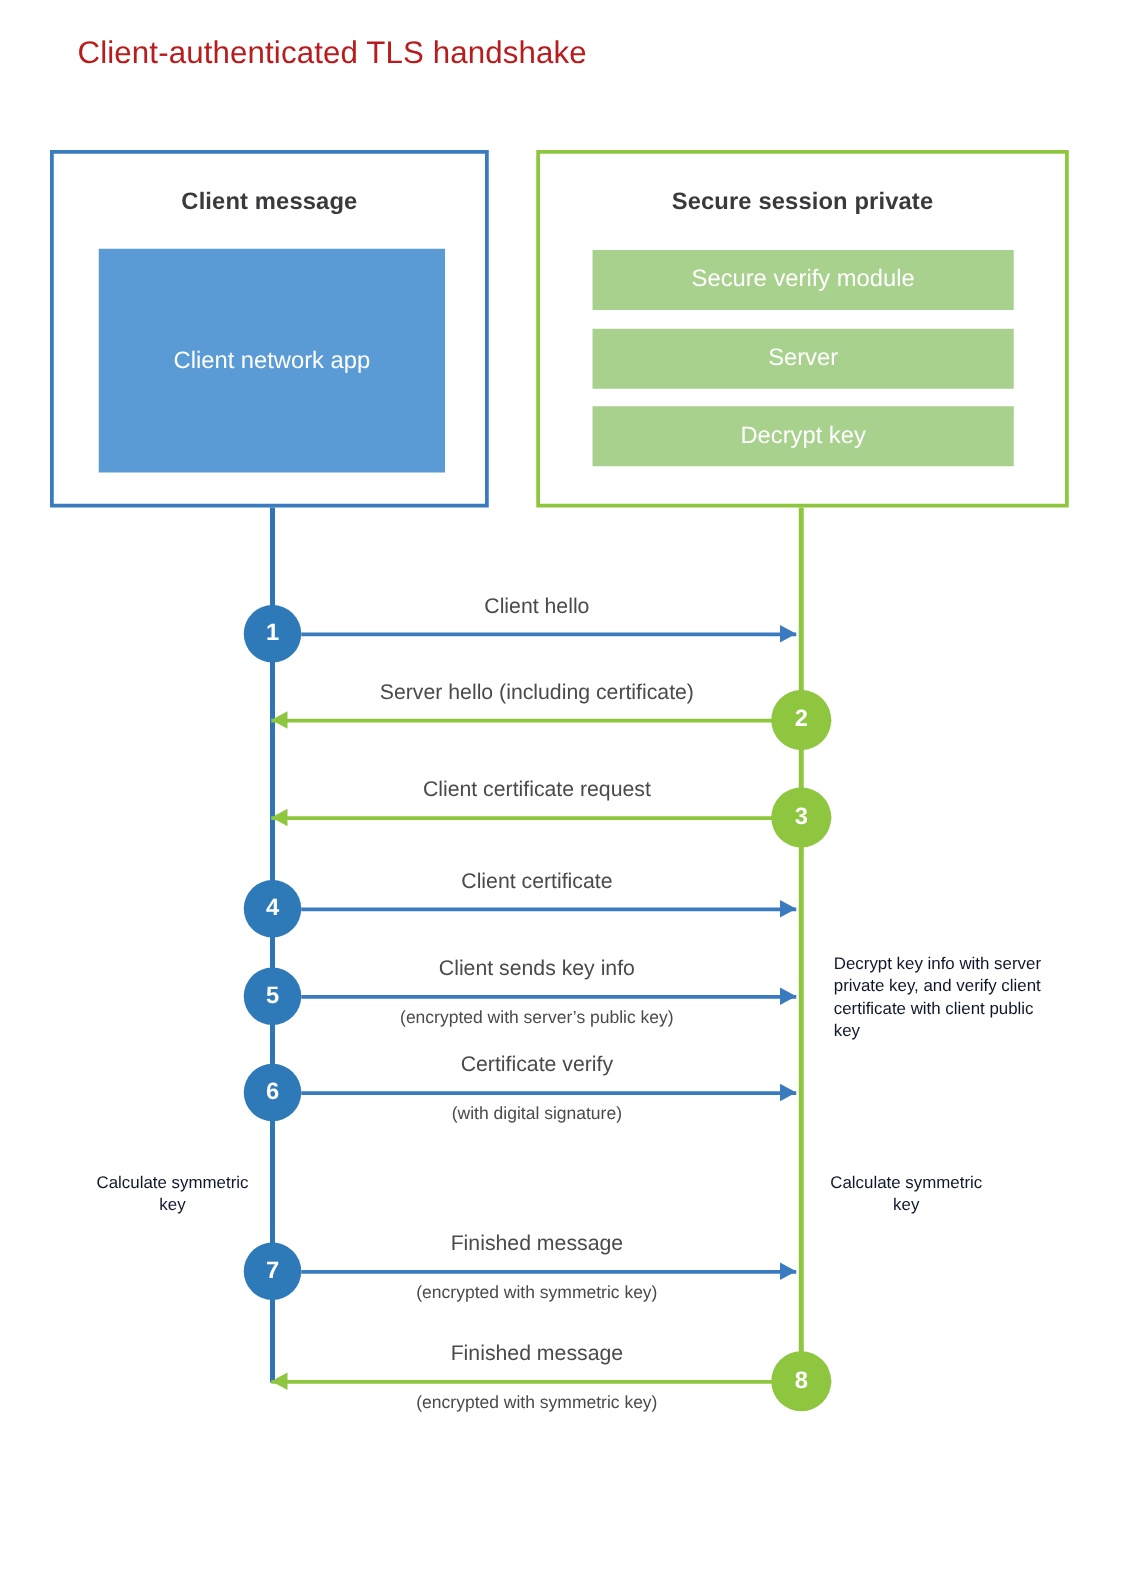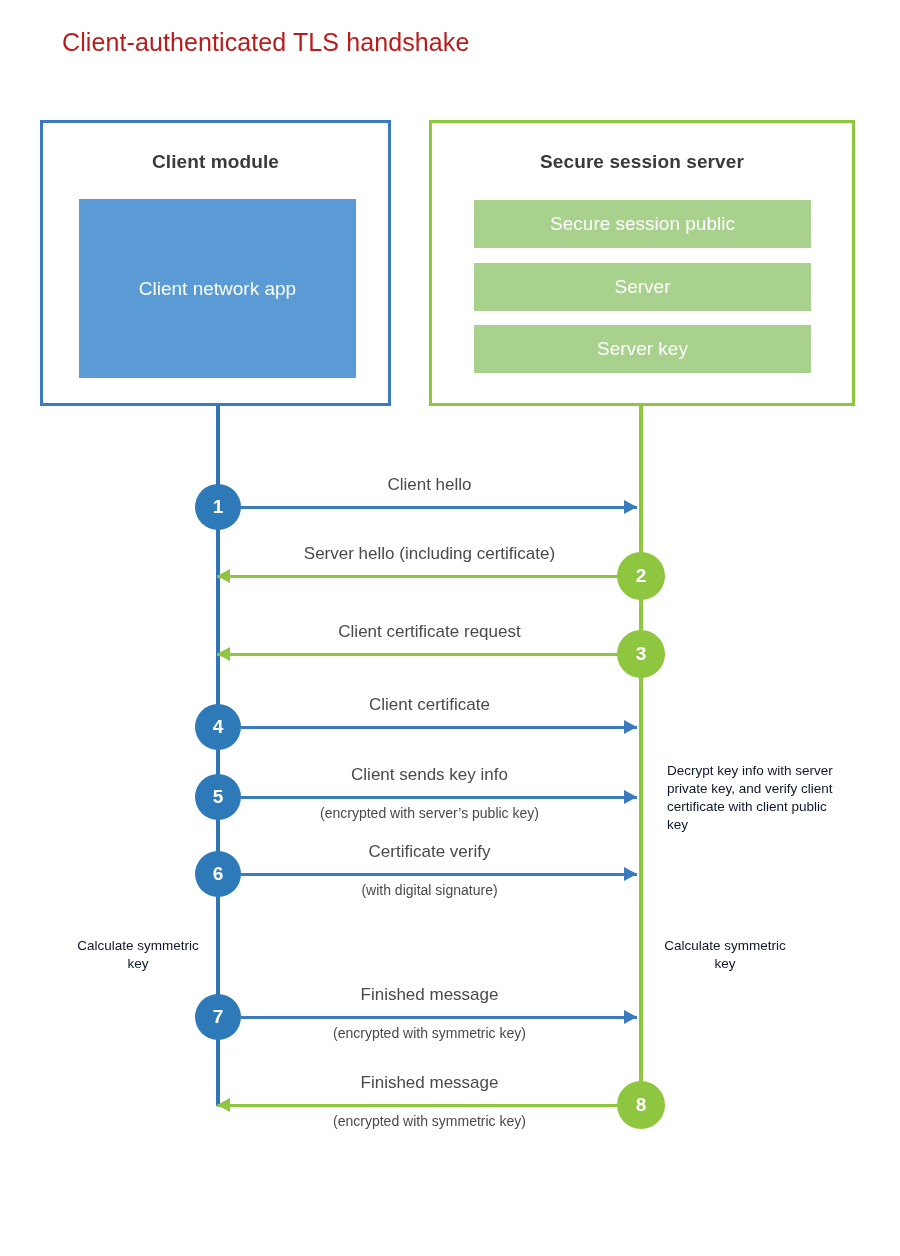--- a/index.html
+++ b/index.html
@@ -189,29 +189,29 @@
   #note-calc-server { left: 663px; top: 937px; width: 124px; text-align: center; }
 </style>
 </head>
 <body>
 
 <div id="diagram-root">
 
   <div class="page-title">Client-authenticated TLS handshake</div>
 
   <div class="party-box" id="client-box">
-    <div class="party-title">Client module</div>
+    <div class="party-title">Client message</div>
     <div id="client-app-block">Client network app</div>
   </div>
 
   <div class="party-box" id="server-box">
-    <div class="party-title">Secure session server</div>
-    <div class="server-module" id="server-module-0">Secure session public</div>
+    <div class="party-title">Secure session private</div>
+    <div class="server-module" id="server-module-0">Secure verify module</div>
     <div class="server-module" id="server-module-1">Server</div>
-    <div class="server-module" id="server-module-2">Server key</div>
+    <div class="server-module" id="server-module-2">Decrypt key</div>
   </div>
 
   <div class="lifeline" id="client-lifeline"></div>
   <div class="lifeline" id="server-lifeline"></div>
 
   <div id="messages-layer">
       <div class="msg-row" style="top: 507px;">
         <div class="msg-line blue" style="left: 241px; width: 396px;"></div>
         <div class="arrow-head right blue" style="left: 624px;"></div>
         <div class="msg-label" style="transform: translateX(-20.5px);">Client hello</div>

